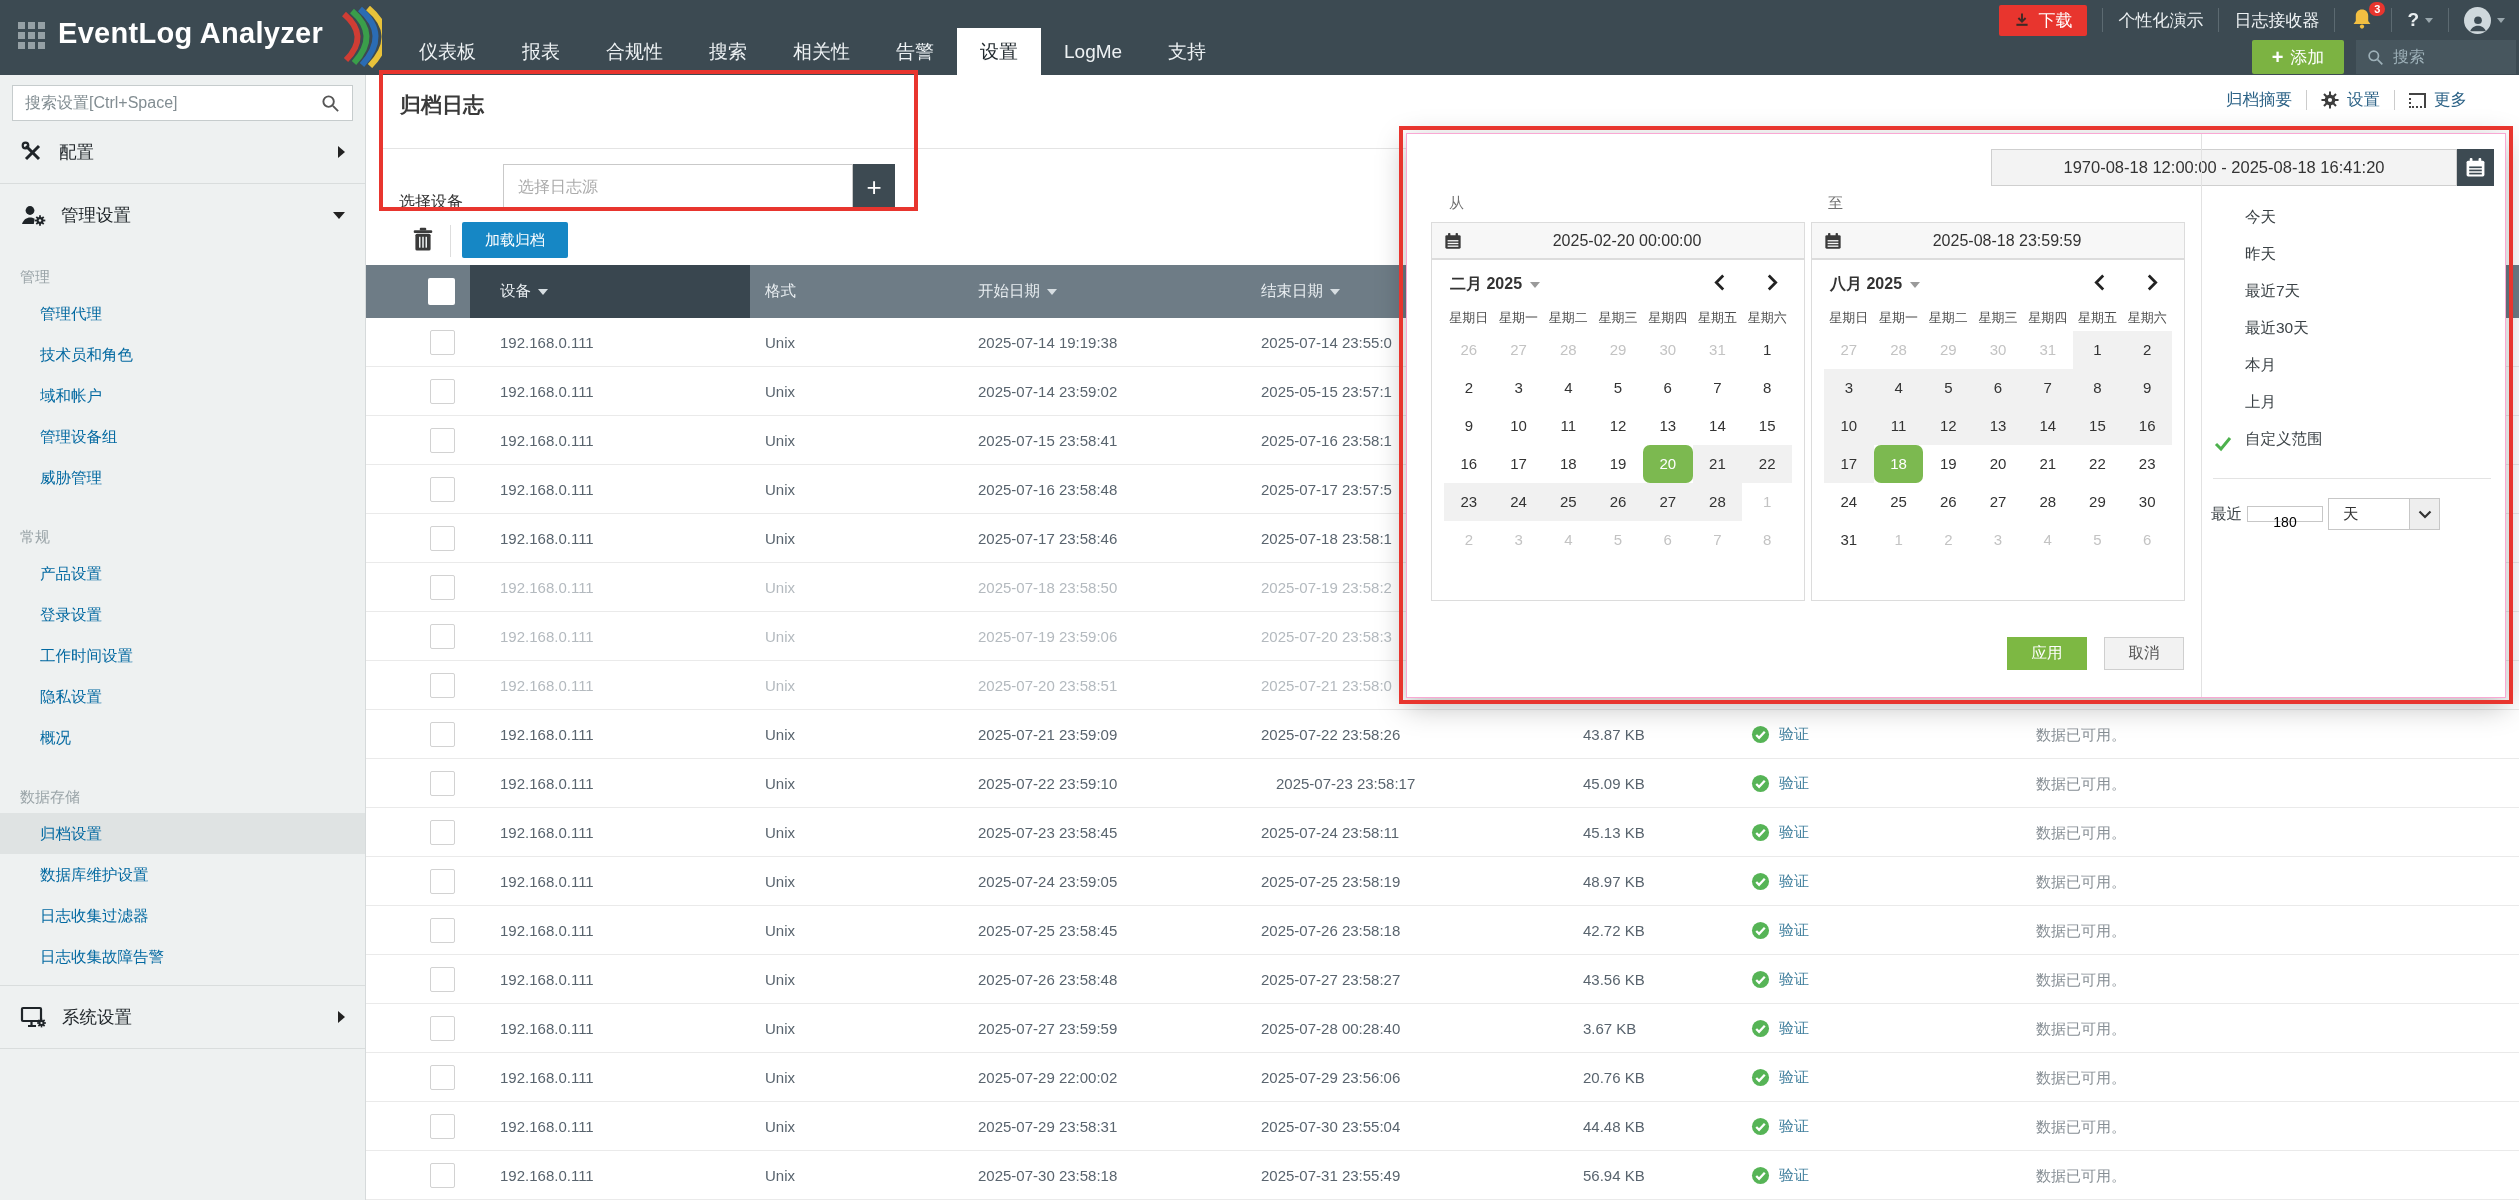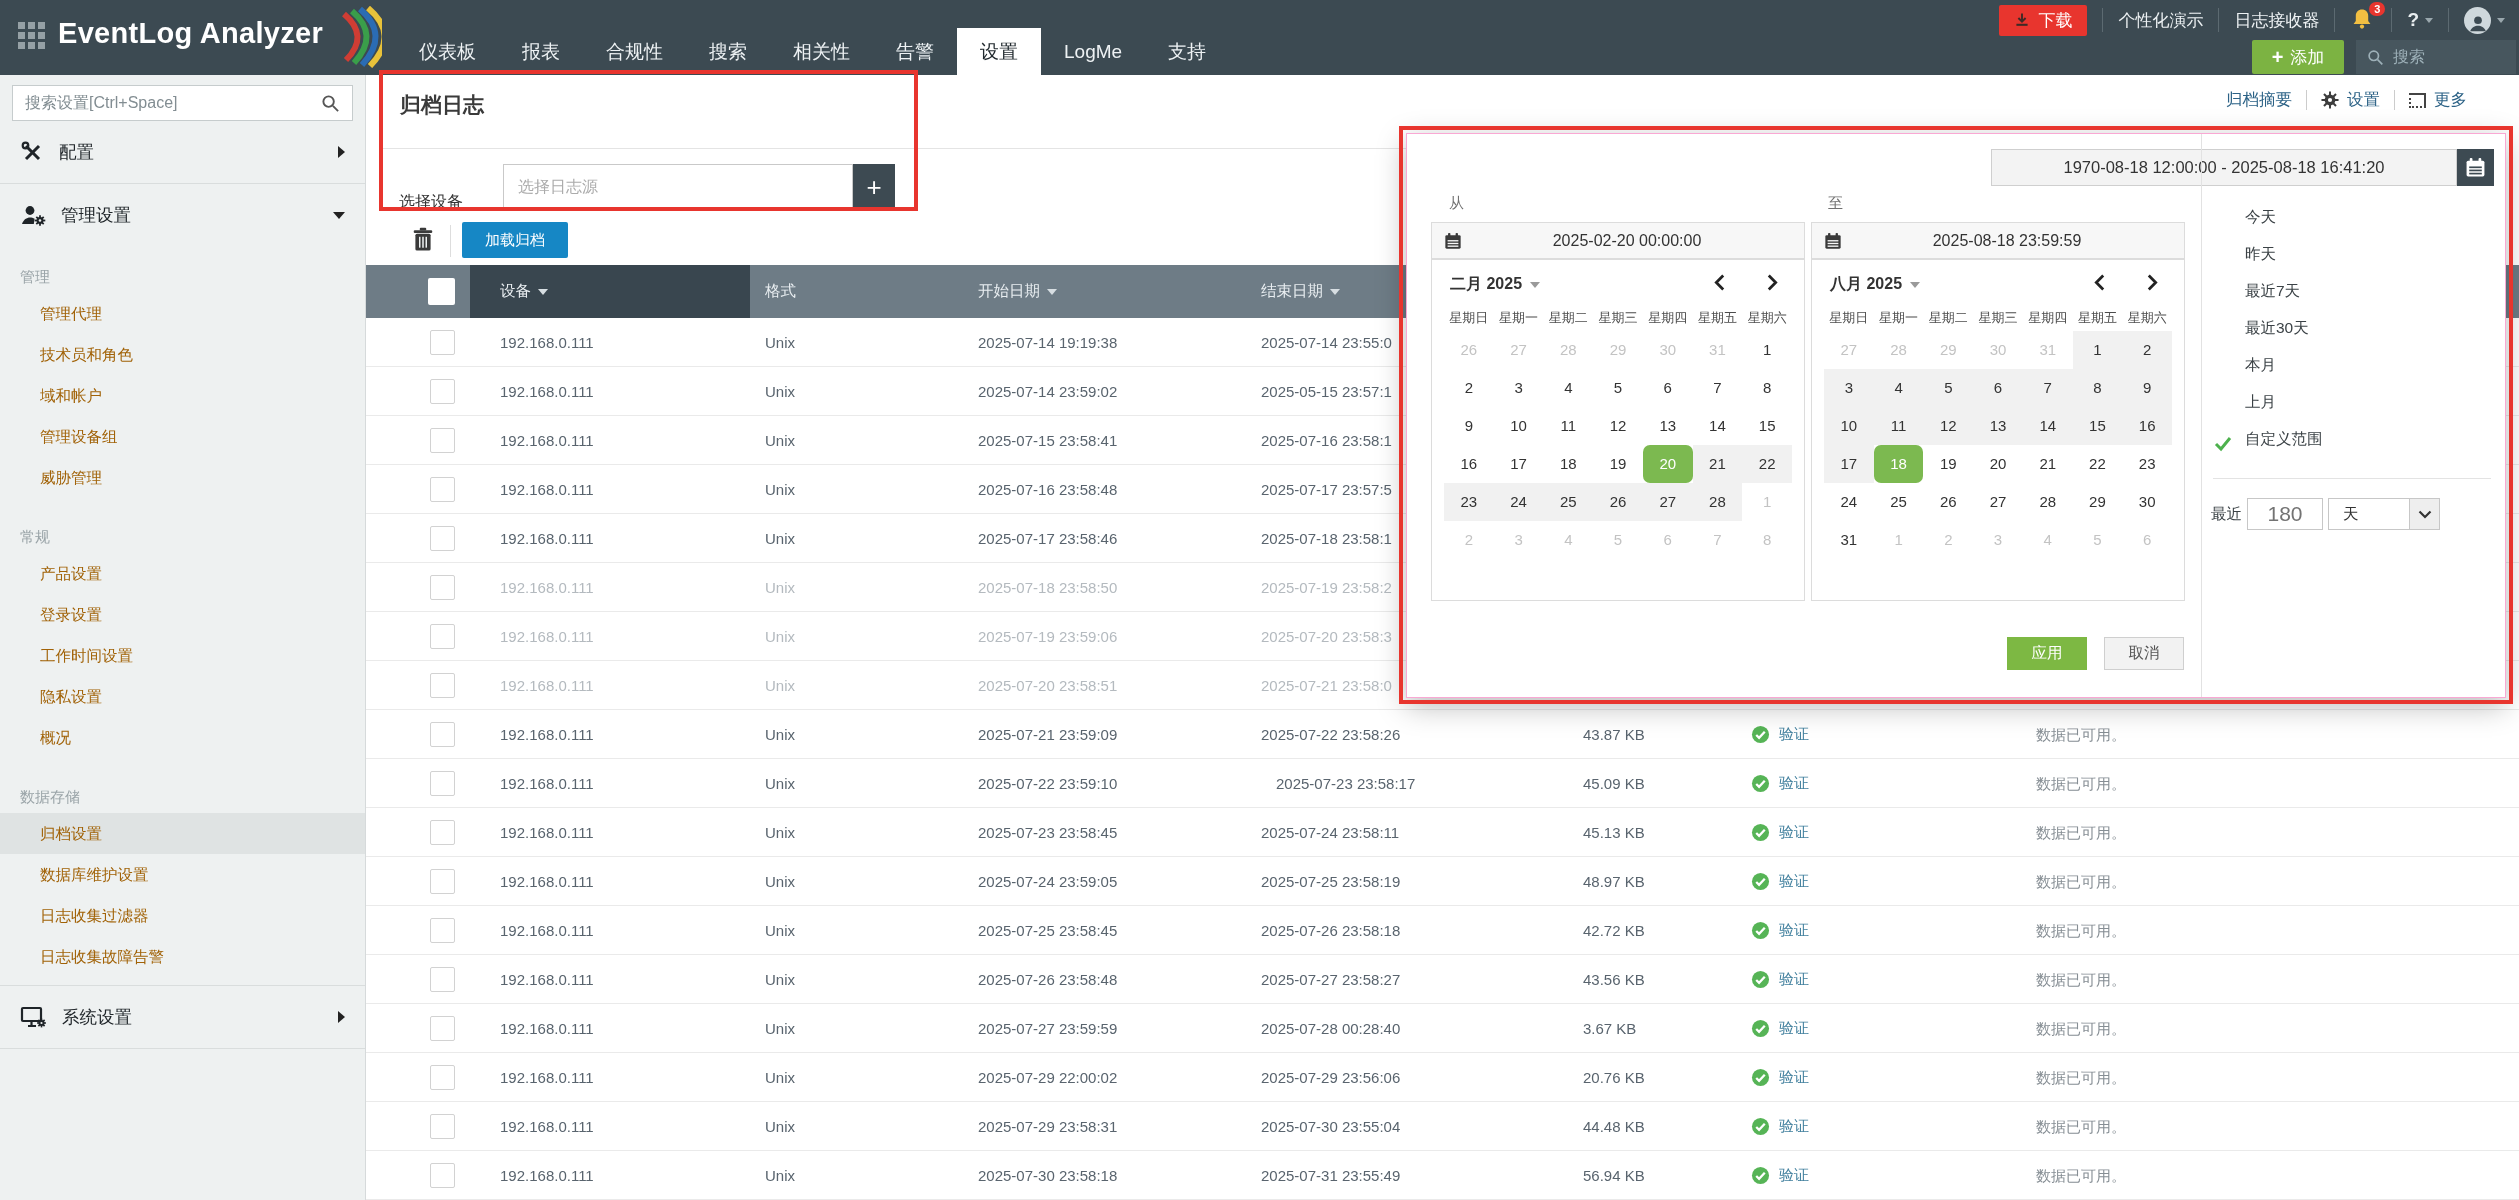--- a/index.html
+++ b/index.html
@@ -40,21 +40,21 @@
   .sb-search { margin:10px 12px 0 12px; height:36px; background:#fff; border:1px solid #c6cccd;
     display:flex; align-items:center; padding:0 12px; }
   .sb-search span { flex:1; color:#828d92; font-size:16px; }
   .sb-group { height:46px; display:flex; align-items:center; padding:0 20px; gap:15px; font-size:17.5px;
     font-weight:normal; color:#1e2428; cursor:pointer; margin-top:8px; }
   .sb-group .spacer { flex:1; }
   .tri-right { width:0; height:0; border-top:6px solid transparent; border-bottom:6px solid transparent; border-left:7px solid #222; }
   .tri-down { width:0; height:0; border-left:6px solid transparent; border-right:6px solid transparent; border-top:7px solid #222; }
   .sb-hr { border:none; border-top:1px solid #d9dddd; margin:8px 0 0 0; }
   .sb-section { margin:30px 0 6px 20px; color:#9aa4a8; font-size:15px; }
-  .sb-item { line-height:41px; padding-left:40px; font-size:15.5px; color:#a16207; cursor:pointer; }
+  .sb-item { line-height:41px; padding-left:40px; font-size:15.5px; color:#0369a1; cursor:pointer; }
   .sb-item.selected { background:#dfe3e3; }
 
   
   .main { position:absolute; left:366px; top:75px; width:2153px; height:1125px; background:#fff; }
   .page-title { position:absolute; left:34px; top:16px; font-size:21px; font-weight:bold; color:#3a3a3a; }
   .title-hr { position:absolute; left:14px; right:16px; top:73px; border-top:1px solid #e4e4e4; }
   .hdr-links { position:absolute; top:14px; right:52px; display:flex; align-items:center; gap:14px; }
   .hdr-links .lnk { color:#2c6286; font-size:16.5px; cursor:pointer; display:flex; align-items:center; gap:8px; }
   .vsep-s { width:1px; height:20px; background:#ccc; }
   .more-ico { width:17px; height:15px; border:2px solid #444; border-left-style:dotted; border-bottom-style:dotted; }
@@ -111,21 +111,21 @@
   .cal-cell.o { color:#c3c3c3; }
   .cal-cell.r { background:#f1f1f1; }
   .cal-cell.g { background:#7cb950; color:#fff; border-radius:7px; }
   .pp-vsep { position:absolute; left:794px; top:0; bottom:0; border-left:1px solid #e2e2e2; }
   .presets { position:absolute; left:806px; top:64px; width:280px; }
   .preset { position:relative; height:37px; line-height:37px; padding-left:32px; font-size:15.5px; color:#3b4246; cursor:pointer; }
   .preset .chk { position:absolute; left:0; top:9px; }
   .pp-hr { position:absolute; left:806px; width:278px; top:344px; border-top:1px solid #e3e3e3; }
   .last-row { position:absolute; left:804px; top:364px; display:flex; align-items:center; gap:5px; }
   .last-row .ll { font-size:15.5px; color:#3b4246; }
-  .last-input { width:76px; height:32px; border:1px solid #c7c7c7; text-align:center; line-height:30px; font-size:21px; color:#737373; cursor:text; }
+  .last-input { width:76px; height:16px; border:1px solid #c7c7c7; text-align:center; line-height:30px; font-size:14px; color:#000000; cursor:text; }
   .last-select { width:112px; height:32px; border:1px solid #c7c7c7; display:flex; align-items:center; cursor:pointer; }
   .last-select .sv { flex:1; padding-left:14px; font-size:15.5px; color:#333; }
   .last-select .sc { width:30px; height:30px; background:#eee; border-left:1px solid #c7c7c7; display:flex; align-items:center; justify-content:center; }
   .apply-btn { position:absolute; left:600px; top:503px; width:80px; height:33px; background:#7db843; color:#fff;
     font-size:15.5px; display:flex; align-items:center; justify-content:center; cursor:pointer; }
   .cancel-btn { position:absolute; left:697px; top:503px; width:80px; height:33px; background:#f2f2f2;
     border:1px solid #cfcfcf; color:#555; font-size:15.5px; display:flex; align-items:center; justify-content:center; cursor:pointer; }
 
   
   .red-box { position:absolute; border:4px solid #e8352e; z-index:8; pointer-events:none; }

